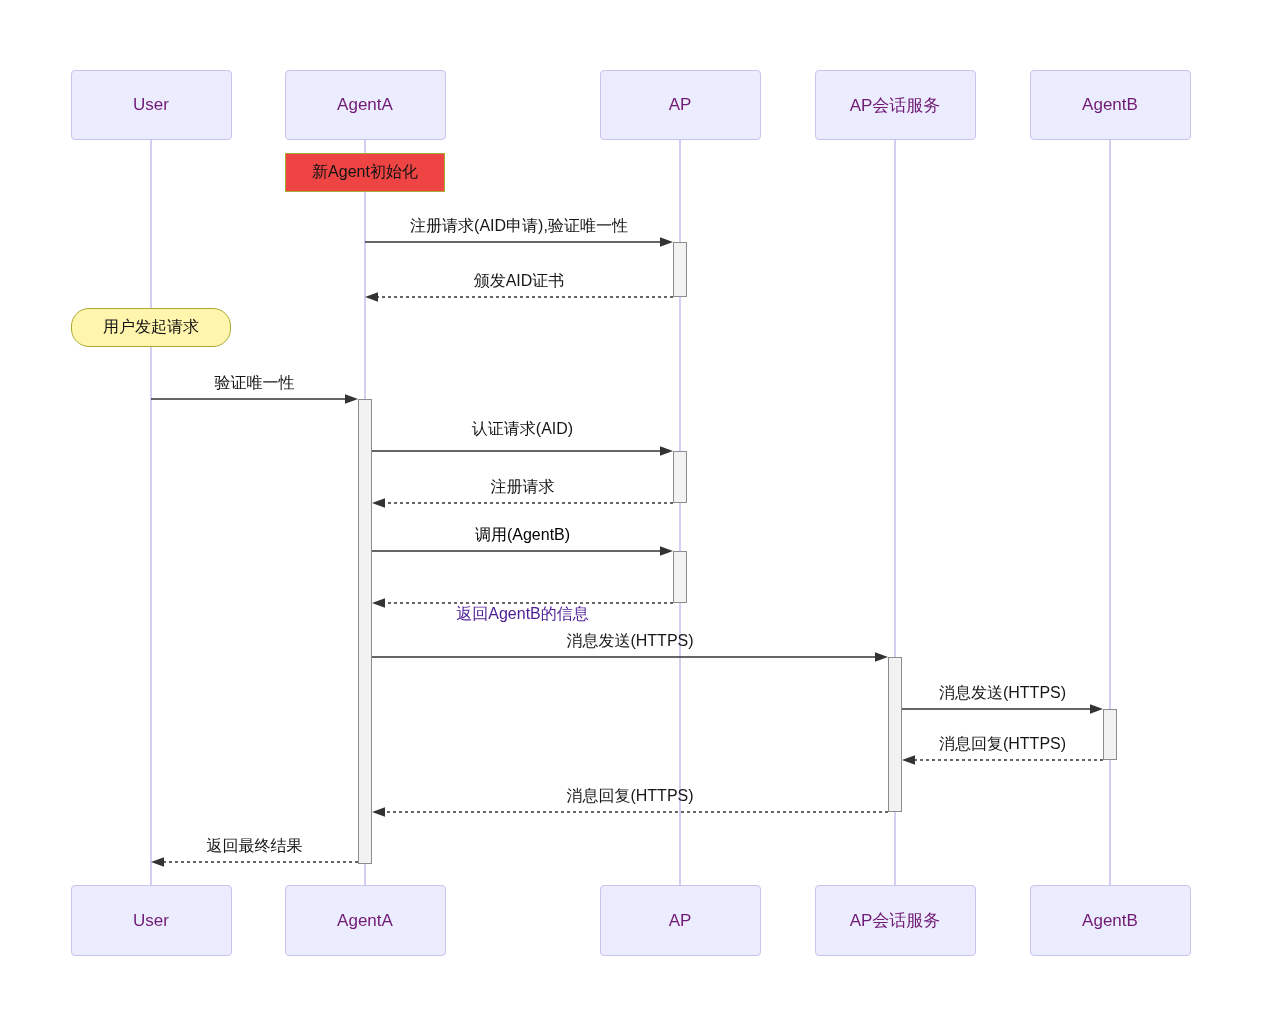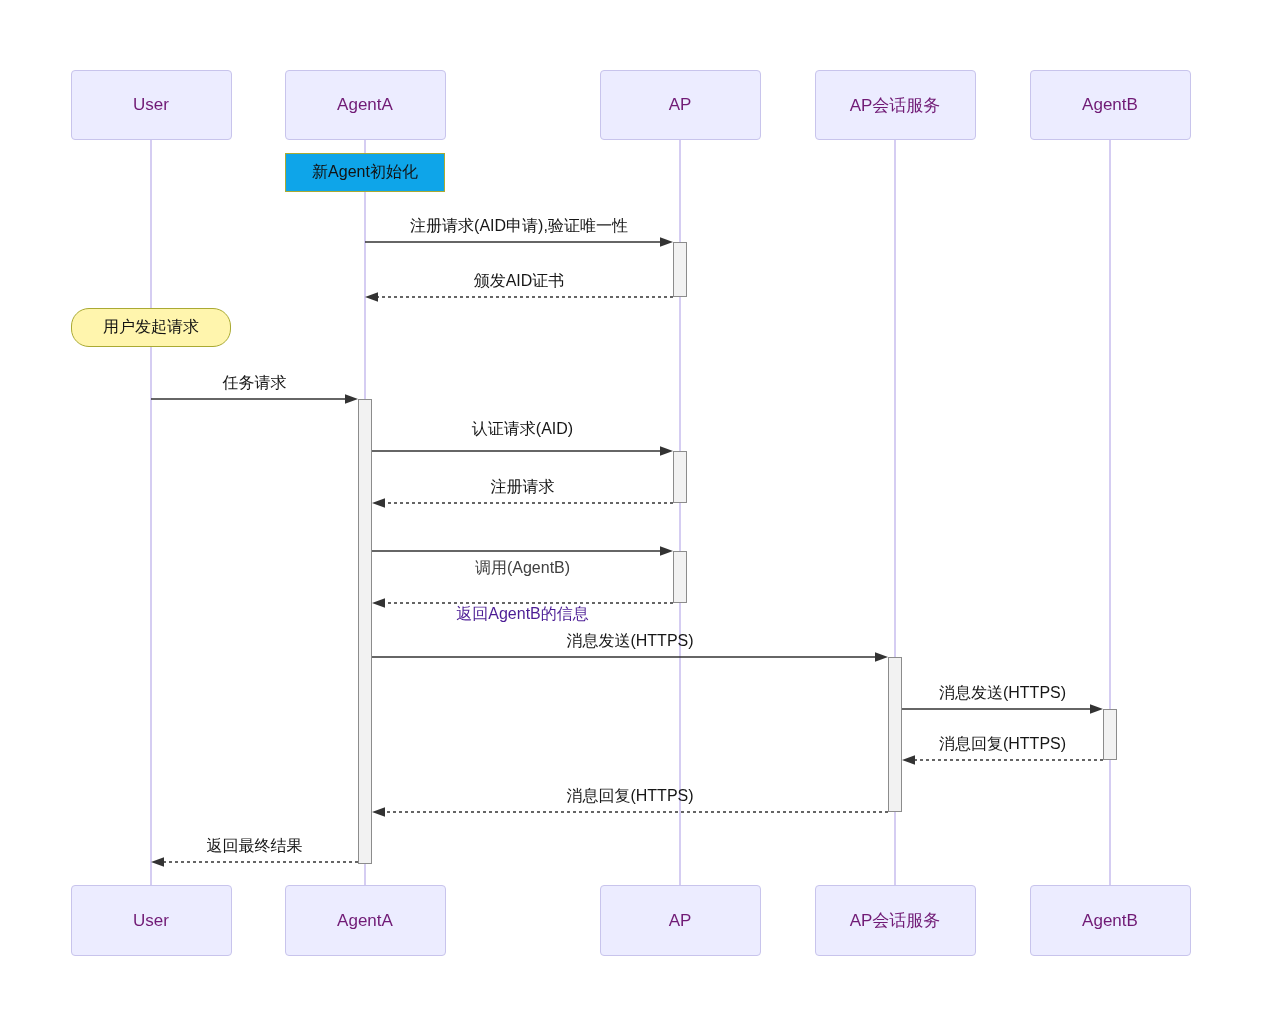--- a/index.html
+++ b/index.html
@@ -50,35 +50,35 @@
       <polygon points="151,862 164,857.3 164,866.7" fill="#333333"></polygon>
     </svg>
 <div class="activation" style="left: 673px; top: 242px; width: 14px; height: 55px; background: rgb(242, 242, 242); border-color: rgb(140, 140, 140);"></div>
     <div class="activation" style="left: 358px; top: 399px; width: 14px; height: 465px; background: rgb(242, 242, 242); border-color: rgb(140, 140, 140);"></div>
     <div class="activation" style="left: 673px; top: 451px; width: 14px; height: 52px; background: rgb(242, 242, 242); border-color: rgb(140, 140, 140);"></div>
     <div class="activation" style="left: 673px; top: 551px; width: 14px; height: 52px; background: rgb(242, 242, 242); border-color: rgb(140, 140, 140);"></div>
     <div class="activation" style="left: 888px; top: 657px; width: 14px; height: 155px; background: rgb(242, 242, 242); border-color: rgb(140, 140, 140);"></div>
     <div class="activation" style="left: 1103px; top: 709px; width: 14px; height: 51px; background: rgb(242, 242, 242); border-color: rgb(140, 140, 140);"></div>
     <div class="msg-label" style="left: 519px; top: 216px; color: rgb(22, 22, 22);">注册请求(AID申请),验证唯一性</div>
     <div class="msg-label" style="left: 519px; top: 271px; color: rgb(22, 22, 22); text-align: right;">颁发AID证书</div>
-    <div class="msg-label" style="left: 254.5px; top: 373px; color: rgb(22, 22, 22);">任务请求</div>
+    <div class="msg-label" style="left: 254.5px; top: 373px; color: rgb(22, 22, 22);">验证唯一性</div>
     <div class="msg-label" style="left: 522.5px; top: 419px; color: rgb(22, 22, 22);">认证请求(AID)</div>
     <div class="msg-label" style="left: 522.5px; top: 477px; color: rgb(22, 22, 22);">注册请求</div>
-    <div class="msg-label" style="left: 522.5px; top: 525px; color: #404040; margin-top: 33px;">调用(AgentB)</div>
+    <div class="msg-label" style="left: 522.5px; top: 525px; color: #000000;">调用(AgentB)</div>
     <div class="msg-label" style="left: 522.5px; top: 604px; color: #4c1d95;">返回AgentB的信息</div>
     <div class="msg-label" style="left: 630px; top: 631px; color: rgb(22, 22, 22);">消息发送(HTTPS)</div>
     <div class="msg-label" style="left: 1002.5px; top: 683px; color: rgb(22, 22, 22);">消息发送(HTTPS)</div>
     <div class="msg-label" style="left: 1002.5px; top: 734px; color: rgb(22, 22, 22);">消息回复(HTTPS)</div>
     <div class="msg-label" style="left: 630px; top: 786px; color: rgb(22, 22, 22);">消息回复(HTTPS)</div>
     <div class="msg-label" style="left: 254.5px; top: 836px; color: rgb(22, 22, 22);">返回最终结果</div>
     <div class="actor" style="left: 70.5px; top: 70px; width: 161px; height: 70px; background: rgb(236, 236, 255); border-color: rgb(200, 196, 236);">User</div>
     <div class="actor" style="left: 284.5px; top: 70px; width: 161px; height: 70px; background: rgb(236, 236, 255); border-color: rgb(200, 196, 236);">AgentA</div>
     <div class="actor" style="left: 599.5px; top: 70px; width: 161px; height: 70px; background: rgb(236, 236, 255); border-color: rgb(200, 196, 236);">AP</div>
     <div class="actor" style="left: 814.5px; top: 70px; width: 161px; height: 70px; background: rgb(236, 236, 255); border-color: rgb(200, 196, 236);">AP会话服务</div>
     <div class="actor" style="left: 1029.5px; top: 70px; width: 161px; height: 70px; background: rgb(236, 236, 255); border-color: rgb(200, 196, 236);">AgentB</div>
     <div class="actor" style="left: 70.5px; top: 885px; width: 161px; height: 71px; background: rgb(236, 236, 255); border-color: rgb(200, 196, 236);">User</div>
     <div class="actor" style="left: 284.5px; top: 885px; width: 161px; height: 71px; background: rgb(236, 236, 255); border-color: rgb(200, 196, 236);">AgentA</div>
     <div class="actor" style="left: 599.5px; top: 885px; width: 161px; height: 71px; background: rgb(236, 236, 255); border-color: rgb(200, 196, 236);">AP</div>
     <div class="actor" style="left: 814.5px; top: 885px; width: 161px; height: 71px; background: rgb(236, 236, 255); border-color: rgb(200, 196, 236);">AP会话服务</div>
     <div class="actor" style="left: 1029.5px; top: 885px; width: 161px; height: 71px; background: rgb(236, 236, 255); border-color: rgb(200, 196, 236);">AgentB</div>
-    <div class="note" style="left: 285px; top: 153px; width: 160px; height: 39px; background: #0ea5e9; border-color: rgb(170, 170, 51);">新Agent初始化</div>
+    <div class="note" style="left: 285px; top: 153px; width: 160px; height: 39px; background: #ef4444; border-color: rgb(170, 170, 51);">新Agent初始化</div>
     <div class="note" style="left: 71px; top: 308px; width: 160px; height: 39px; background: rgb(255, 245, 173); border-color: rgb(170, 170, 51); border-radius: 18px;">用户发起请求</div>
   </div>
 
 </body></html>

